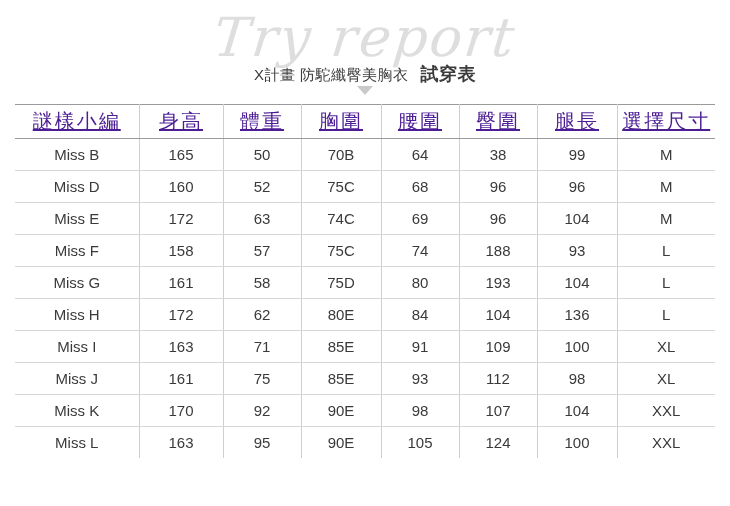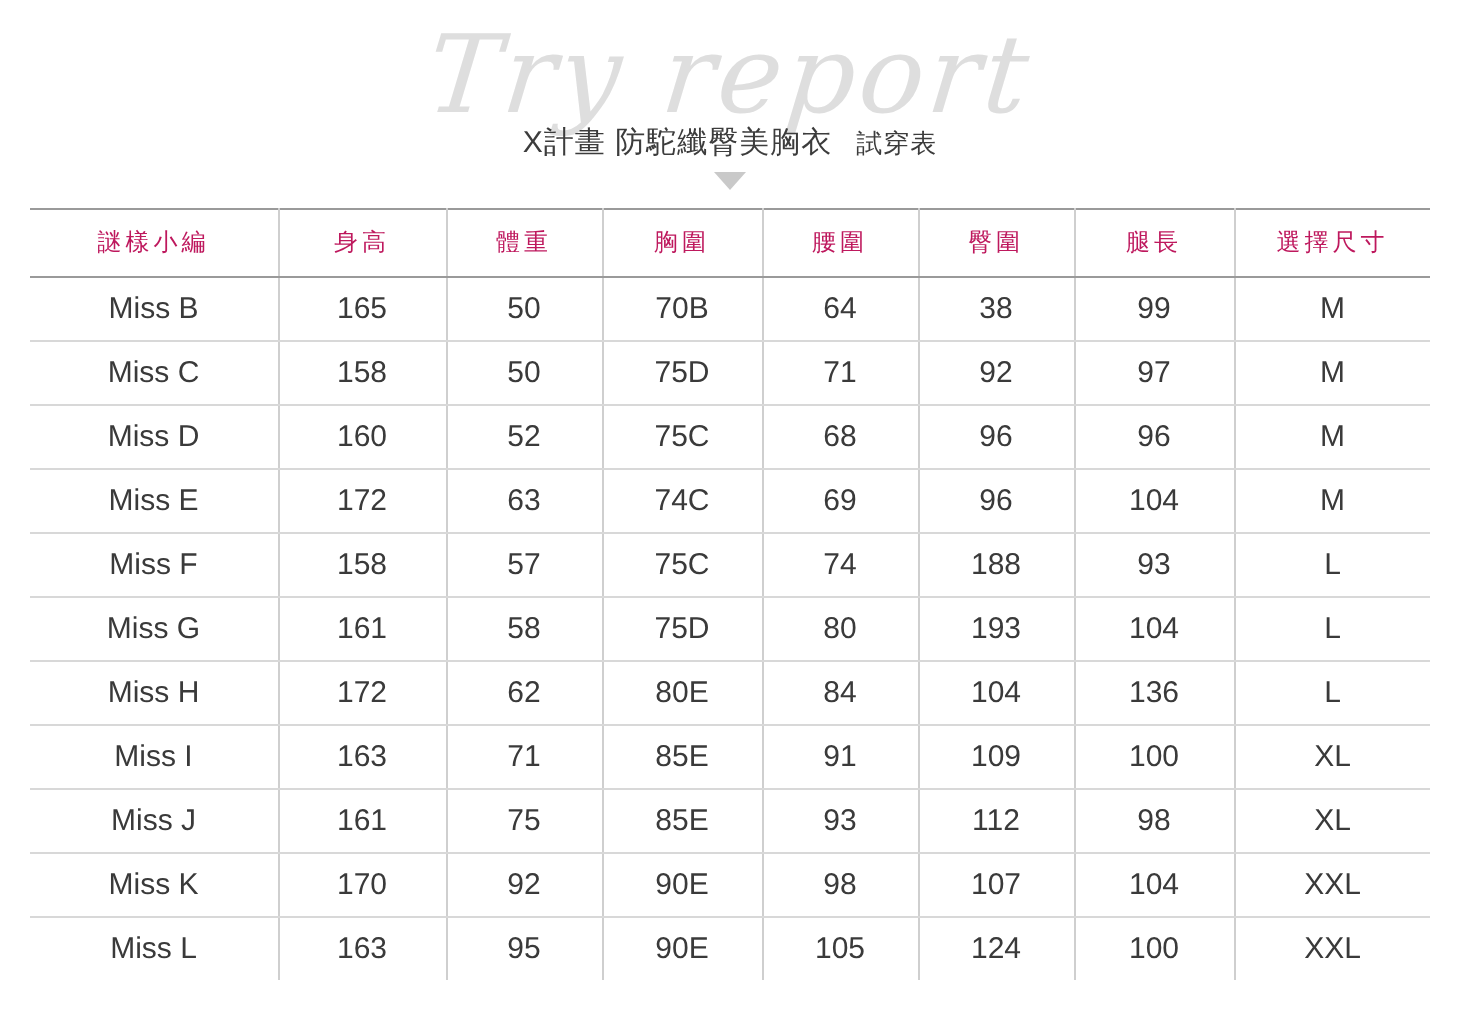--- a/index.html
+++ b/index.html
@@ -56,23 +56,23 @@
     font-size: 15px;
     color: #3c3c3c;
     letter-spacing: 0.5px;
     white-space: nowrap;
   }
   .title-line .title-main {
     font-size: 15px;
     text-align: center;
   }
   .title-line .title-sub {
-    font-size: 13px;
+    font-size: 18px;
     margin-left: 12px;
-    font-weight: normal;
+    font-weight: bold;
     margin-top: 20px;
   }
 
   .arrow-down {
     position: absolute;
     top: 86px;
     left: 50%;
     margin-left: -8px;
     width: 0;
     height: 0;
@@ -100,27 +100,28 @@
     border-right: 1px solid #cfcfcf;
     border-bottom: 1px solid #d8d8d8;
     background: #ffffff;
     font-weight: normal;
   }
   table.size-table th:last-child,
   table.size-table td:last-child {
     border-right: none;
   }
   table.size-table tr.header-row th {
-    font-size: 12px;
+    font-size: 20px;
     letter-spacing: 2px;
     border-top: 1px solid #9a9a9a;
     border-bottom: 1px solid #9a9a9a;
-    color: #be185d;
+    color: #4c1d95;
     height: 33px;
     line-height: 33px;
+    text-decoration: underline;
   }
   table.size-table tr:last-child td {
     border-bottom: none;
   }
 
   
   col.c0 { width: 124px; }
   col.c1 { width: 84px; }
   col.c2 { width: 78px; }
   col.c3 { width: 80px; }
@@ -170,30 +171,20 @@
         <td>Miss B</td>
         <td>165</td>
         <td>50</td>
         <td>70B</td>
         <td>64</td>
         <td>38</td>
         <td>99</td>
         <td>M</td>
       </tr>
       <tr>
-        <td>Miss C</td>
-        <td>158</td>
-        <td>50</td>
-        <td>75D</td>
-        <td>71</td>
-        <td>92</td>
-        <td>97</td>
-        <td>M</td>
-      </tr>
-      <tr>
         <td>Miss D</td>
         <td>160</td>
         <td>52</td>
         <td>75C</td>
         <td>68</td>
         <td>96</td>
         <td>96</td>
         <td>M</td>
       </tr>
       <tr>

